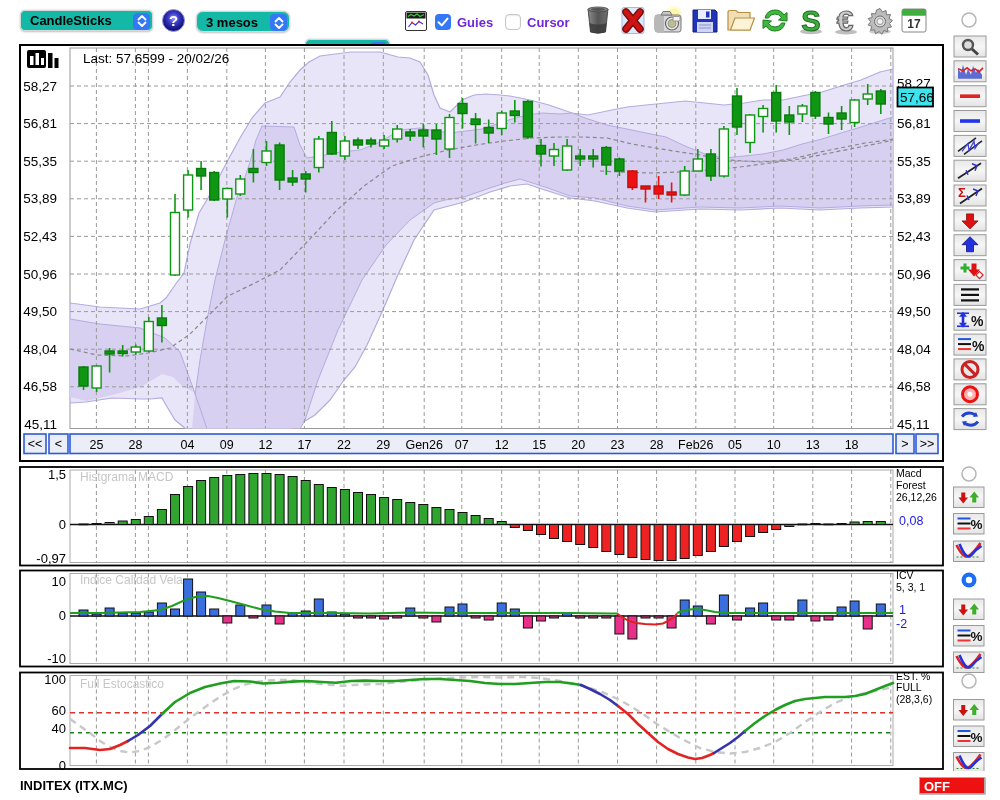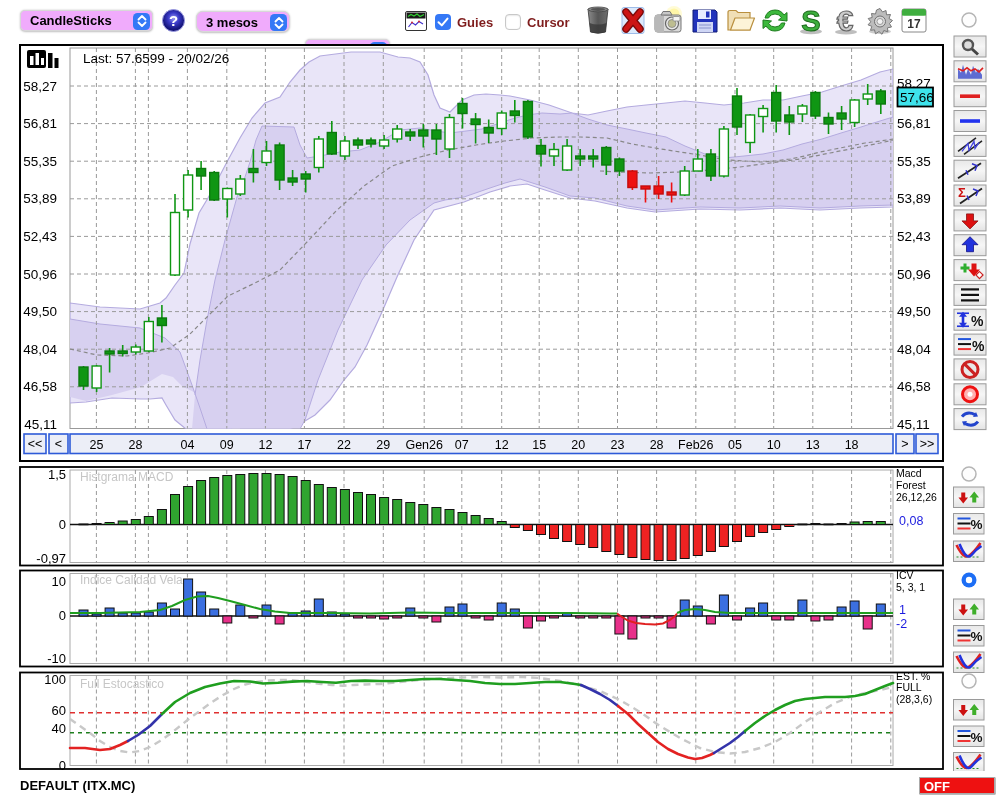--- a/index.html
+++ b/index.html
@@ -1,24 +1,24 @@
 <!DOCTYPE html>
 <html><head><meta charset="utf-8"><style>
 * { margin:0; padding:0; box-sizing:border-box; }
 html,body { width:1000px; height:800px; background:#fff; font-family:"Liberation Sans", sans-serif; overflow:hidden; position:relative; }
 .abs { position:absolute; }
-.dd { position:absolute; height:21px; background:#f0abfc; border:1px solid #d8d8d8; border-radius:5px;
+.dd { position:absolute; height:21px; background:#14b8a6; border:1px solid #d8d8d8; border-radius:5px;
       box-shadow:0 0.5px 2px rgba(0,0,0,0.25); font-size:13px; font-weight:700; color:#000; }
 .dd .lbl { position:absolute; left:9px; top:2.5px; }
 .dd .chev { position:absolute; right:2px; top:2px; width:17px; height:17px; background:#3478f6; border-radius:4.5px; }
 .chev svg { position:absolute; left:2.5px; top:2.5px; }
 .cb { position:absolute; width:16px; height:16px; border-radius:4px; }
 .cb.on { background:#3478f6; }
 .cb.off { background:#fff; border:1px solid #c8c8c8; box-shadow:inset 0 0.5px 1.5px rgba(0,0,0,0.15); }
-.cblbl { position:absolute; font-size:13px; font-weight:700; color:#7f1d1d; }
+.cblbl { position:absolute; font-size:13px; font-weight:700; color:#6d28d9; }
 .ico { position:absolute; top:6px; width:30px; height:29px; }
 #status { position:absolute; left:0; top:771px; width:1000px; height:29px; background:#fff; }
 </style></head>
 <body>
 
 <div class="dd" style="left:20px; top:9.5px; width:133px;">
     <span class="lbl">CandleSticks</span>
  <span class="chev">
       <svg width="12" height="12" viewBox="0 0 12 12">
         <path d="M2.5 4.5 L6 1 L9.5 4.5" stroke="#fff" stroke-width="1.8" fill="none" stroke-linecap="round" stroke-linejoin="round"></path>
@@ -752,16 +752,16 @@
     <circle cx="970.0" cy="394.26" r="7.5" fill="#ffb0b0" stroke="#ee1111" stroke-width="3"></circle>
     <circle cx="970.0" cy="394.26" r="2.5" fill="#fff"></circle>
     <path d="M 962.0 416.6 q 5 -6 13 -2" fill="none" stroke="#2244cc" stroke-width="3"></path>
     <path d="M 976.0 412.1 l2 4.5 -5 0.5 z" fill="#2244cc"></path>
     <path d="M 978.0 421.6 q -5 6 -13 2" fill="none" stroke="#2244cc" stroke-width="3"></path>
     <path d="M 964.0 426.1 l-2 -4.5 5 -0.5 z" fill="#2244cc"></path>
     <circle cx="969" cy="20" r="7" fill="#fdfdfd" stroke="#b5b5b5" stroke-width="1.5"></circle>
 </svg>
 
 <div id="status">
- <span class="abs" style="left:20px; top:7px; font-size:13px; font-weight:700; color:#000;">DEFAULT (ITX.MC)</span>
- <div class="abs" style="left:919px; top:5.5px; width:76px; height:17.5px; background:#ee1111; border:1.5px solid #aaa; box-shadow:0.5px 0.5px 0 #777;">
+ <span class="abs" style="left:20px; top:7px; font-size:13px; font-weight:700; color:#000;">INDITEX (ITX.MC)</span>
+ <div class="abs" style="left:919px; top:5.5px; width:66px; height:17.5px; background:#ee1111; border:1.5px solid #aaa; box-shadow:0.5px 0.5px 0 #777;">
   <span class="abs" style="left:4px; top:1px; font-size:13px; font-weight:700; color:#fff;">OFF</span>
     </div>
 </div>
 </body></html>

